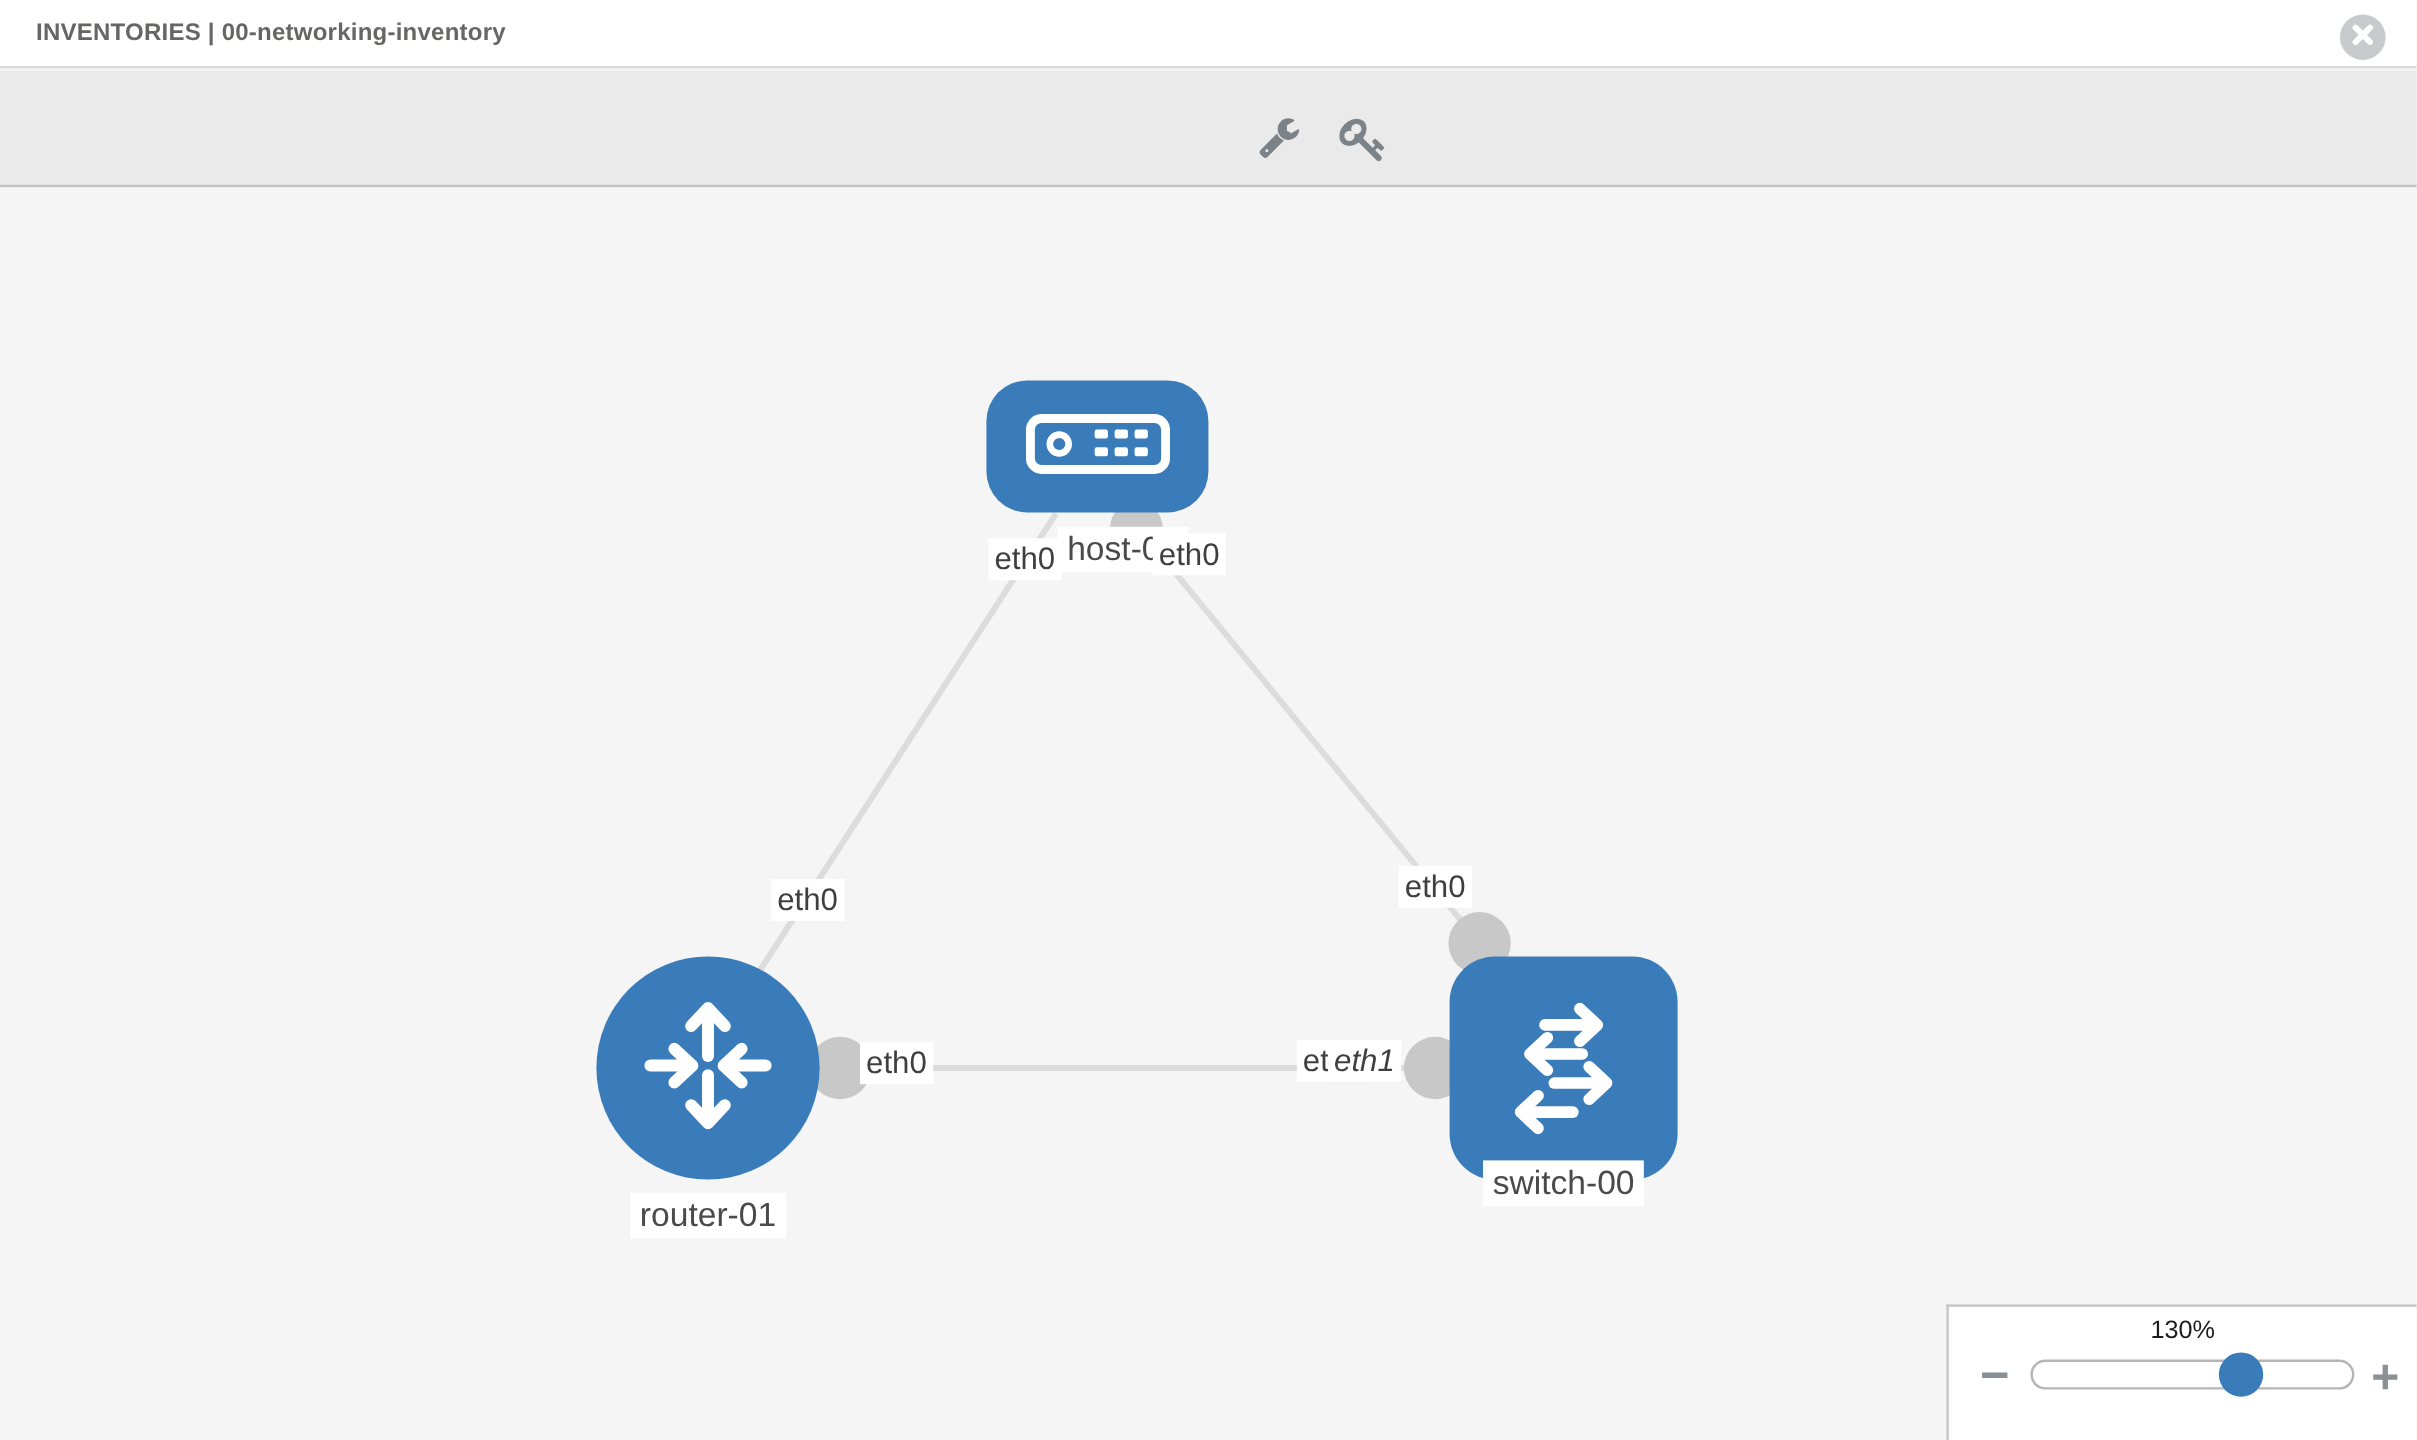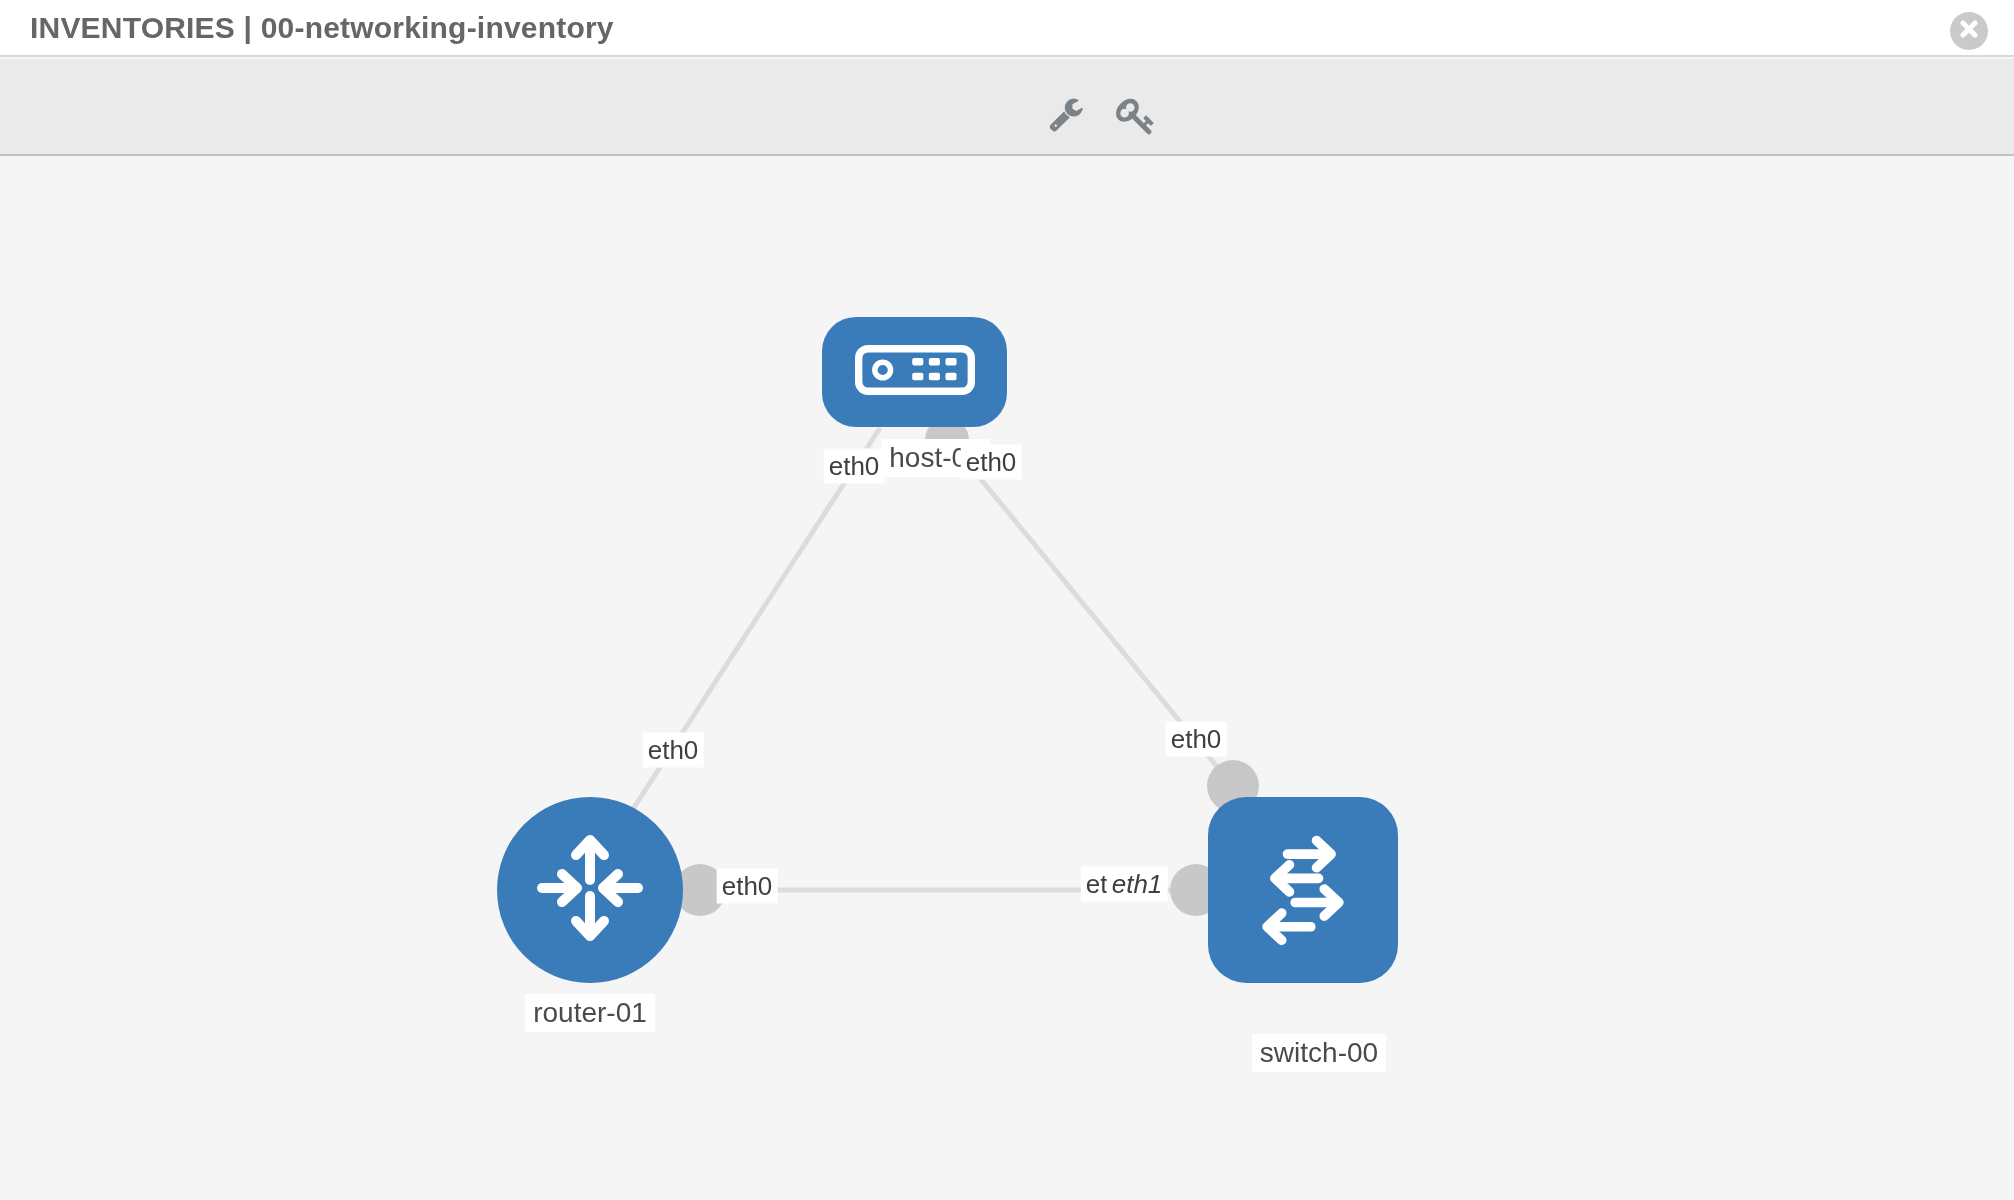--- a/index.html
+++ b/index.html
@@ -2,21 +2,21 @@
 <html><head>
 <meta charset="utf-8">
 <style>
   * { margin:0; padding:0; box-sizing:border-box; }
   html,body { width:2014px; height:1200px; }
   body { font-family:"Liberation Sans", sans-serif; background:#f5f5f6; }
   #app { position:relative; width:2014px; height:1200px; overflow:hidden; background:#f5f5f6; }
 
   
   .header { position:absolute; left:0; top:0; width:2014px; height:57px; background:#ffffff; border-bottom:2px solid #d8d8d8; z-index:20; }
-  .header-title { position:absolute; left:30px; top:50%; transform:translateY(-50%); font-size:30px; font-weight:bold; color:#686664; letter-spacing:.2px; }
+  .header-title { position:absolute; left:30px; top:50%; transform:translateY(-50%); font-size:20px; font-weight:bold; color:#686664; letter-spacing:.2px; }
   .close-btn { position:absolute; right:26px; top:12px; width:38px; height:38px; border-radius:50%; background:#c9cacb; display:flex; align-items:center; justify-content:center; cursor:pointer; }
   .close-btn svg { width:18px; height:18px; }
 
   
   .toolbar { position:absolute; left:0; top:59px; width:2014px; height:97px; background:#eaeaeb; border-bottom:2px solid #c3c3c4; z-index:19; }
   .combo { position:absolute; top:26px; height:58px; background:#fdfdfd; border:2px solid #b9b9ba; border-radius:8px; display:flex; align-items:center; padding:0 24px; color:#8d8d8d; font-size:23px; cursor:pointer; }
   .combo-actions { left:38px;  width:798px; }
   .combo-search  { left:1183px; width:795px; padding:0; }
   .combo-search input { width:100%; height:100%; border:none; outline:none; background:transparent; padding:0 60px 0 24px; font-family:"Liberation Sans",sans-serif; font-size:23px; color:#555; }
   .combo-search input::placeholder { color:#8d8d8d; opacity:1; }
@@ -31,21 +31,21 @@
   .edges-svg { position:absolute; left:0; top:0; z-index:1; }
 
   .node { position:absolute; display:flex; align-items:center; justify-content:center; background:#3a7cba; z-index:3; cursor:pointer; }
   .node-host   { left:822px;  top:160px; width:185px; height:110px; border-radius:34px; }
   .node-router { left:497px;  top:640px; width:186px; height:186px; border-radius:50%; }
   .node-switch { left:1208px; top:640px; width:190px; height:186px; border-radius:38px; }
 
   .node-label { position:absolute; transform:translate(-50%,-50%); background:#ffffff; color:#4a4a4a; font-size:28px; padding:3px 8px; white-space:nowrap; z-index:4; }
   .lbl-host   { left:936px;  top:301px; }
   .lbl-router { left:590px;  top:856px; }
-  .lbl-switch { left:1303px; top:896px;margin-left:16px; }
+  .lbl-switch { left:1303px; top:829px; }
 
   .if-label { position:absolute; transform:translate(-50%,-50%); background:#ffffff; color:#3f3f3f; font-size:26px; padding:2px 5px; white-space:nowrap; z-index:5; }
   .if-1 { left:854px;  top:309px; }
   .if-2 { left:991px;  top:305px; }
   .if-3 { left:673px;  top:593px; }
   .if-4 { left:1196px; top:582px; }
   .if-5 { left:747px;  top:729px; }
   .if-6 { left:1111px; top:727px; z-index:5; }
   .if-7 { left:1137px; top:727px; z-index:6;font-style:italic; }
 
@@ -166,14 +166,22 @@
     <div class="if-label if-1">eth0</div>
     <div class="if-label if-2">eth0</div>
     <div class="if-label if-3">eth0</div>
     <div class="if-label if-4">eth0</div>
     <div class="if-label if-5">eth0</div>
     <div class="if-label if-6">eth0</div>
     <div class="if-label if-7">eth1</div>
 
   </div>
 
+  <div class="zoom-panel">
+    <div class="zoom-level">130%</div>
+    <div class="zoom-minus">−</div>
+    <div class="zoom-track">
+      <div class="zoom-thumb"></div>
+    </div>
+    <div class="zoom-plus">+</div>
+  </div>
 
 </div>
 
 </body></html>

